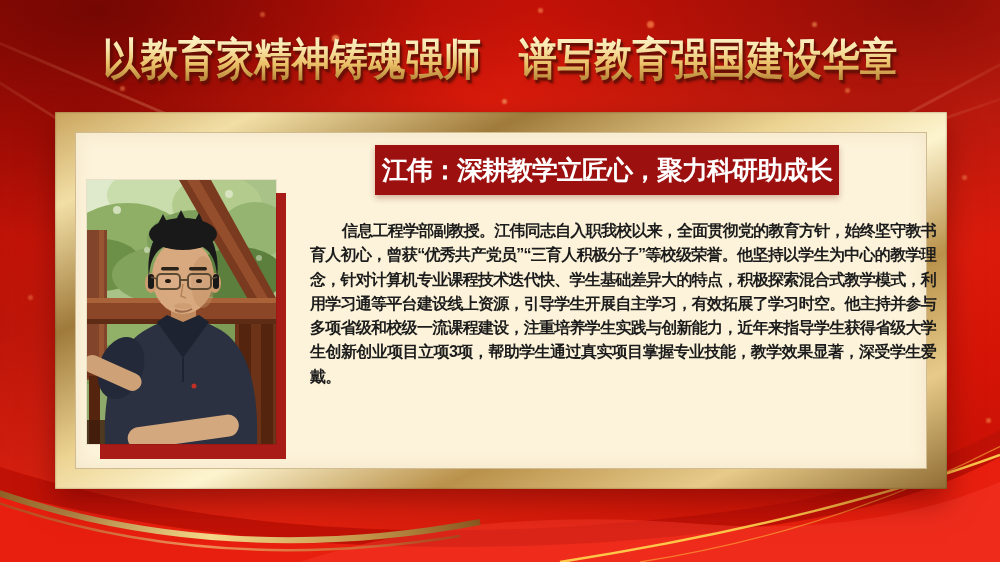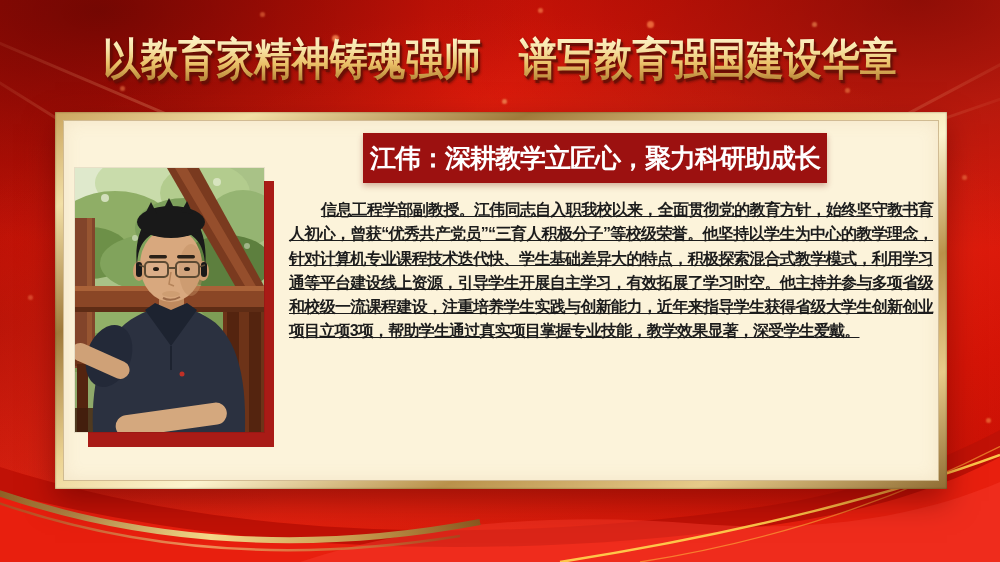--- a/index.html
+++ b/index.html
@@ -37,21 +37,21 @@
   .main-title{
     position:absolute;left:0;top:30px;width:1000px;margin:0;text-align:center;z-index:4;
     font-size:44px;font-weight:900;letter-spacing:0;white-space:nowrap;
     transform:scaleX(.86);transform-origin:50% 50%;
     background:linear-gradient(180deg,#fff8d9 0%,#f8e5a8 32%,#eabf66 58%,#b9883a 84%,#e0b264 100%);
     -webkit-background-clip:text;background-clip:text;color:transparent;
     filter:drop-shadow(2px 3px 0 rgba(104,16,5,.9)) drop-shadow(1px 1px 1px rgba(0,0,0,.35));
   }
   
   .card-frame{
-    position:absolute;left:55px;top:112px;width:892px;height:377px;box-sizing:border-box;padding:8px;z-index:5;
+    position:absolute;left:55px;top:112px;width:892px;height:377px;box-sizing:border-box;padding:20px;z-index:5;
     background:linear-gradient(155deg,#caa55e 0%,#f2dfa6 12%,#9f7a3a 28%,#ecd392 44%,#fdf4cf 55%,#b9914a 70%,#e7cb8a 85%,#8f6c33 100%);
     box-shadow:0 12px 28px rgba(90,0,0,.5), inset 0 0 2px rgba(60,30,0,.6);
   }
   .card-inner{
     position:relative;width:100%;height:100%;background:#fcf3da;
     box-shadow:inset 0 0 0 1px rgba(150,115,55,.4), inset 0 0 18px rgba(190,150,80,.15);
   }
   .name-banner{
     position:absolute;left:300px;top:13px;width:464px;height:50px;background:#9c1110;z-index:3;
     display:flex;align-items:center;justify-content:center;
@@ -59,21 +59,21 @@
   }
   .name-banner span{color:#ffffff;font-size:26px;font-weight:900;letter-spacing:-1px;white-space:nowrap;}
   .photo-accent{position:absolute;left:25px;top:61px;width:186px;height:266px;background:#a91b16;z-index:1;}
   .photo{position:absolute;left:12px;top:48px;width:189px;height:264px;z-index:2;box-shadow:0 0 0 1px rgba(0,0,0,.08);}
   .photo svg{display:block;width:100%;height:100%;}
   .bio{
     position:absolute;left:220px;top:72px;width:656px;z-index:2;
     font-size:16px;line-height:24.3px;font-weight:700;color:#1c1c1c;
     letter-spacing:-.8px;text-align:justify;
   }
-  .bio p{margin:6px;text-indent:2em;text-decoration:underline;}
+  .bio p{margin:15px;text-indent:2em;}
 </style>
 </head>
 <body>
 
 <div class="stage">
 
   <div class="ray ray1"></div>
   <div class="ray ray2"></div>
   <div class="ray ray3"></div>
   <div class="ray ray4"></div>

